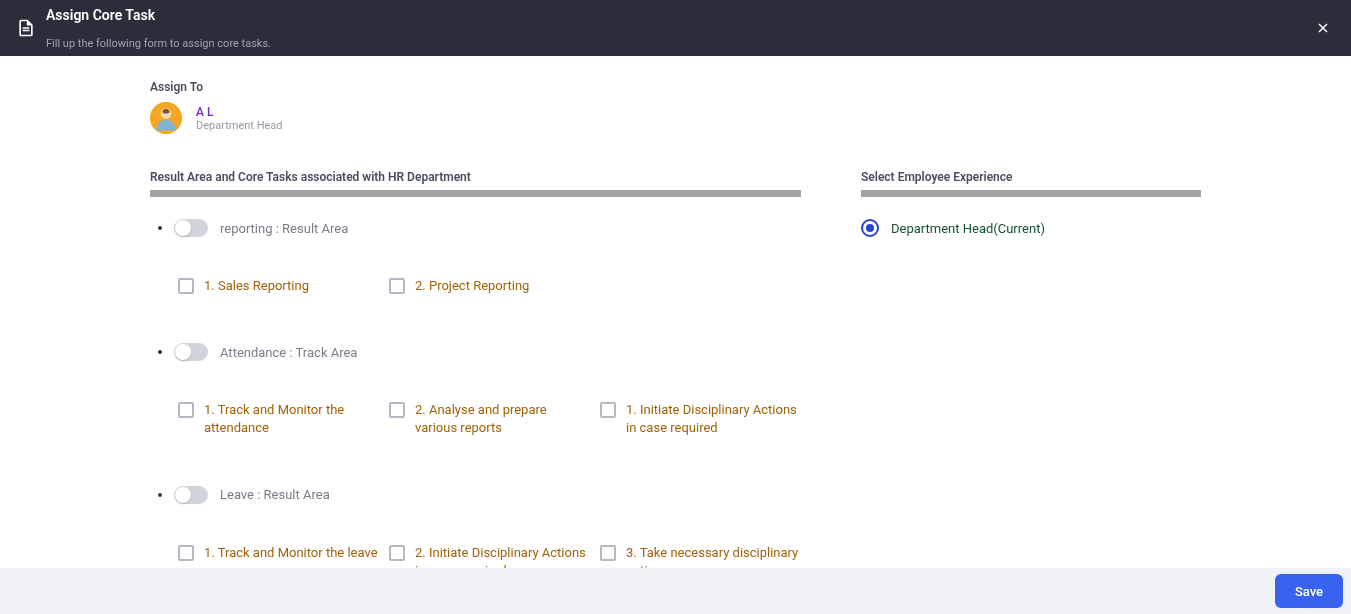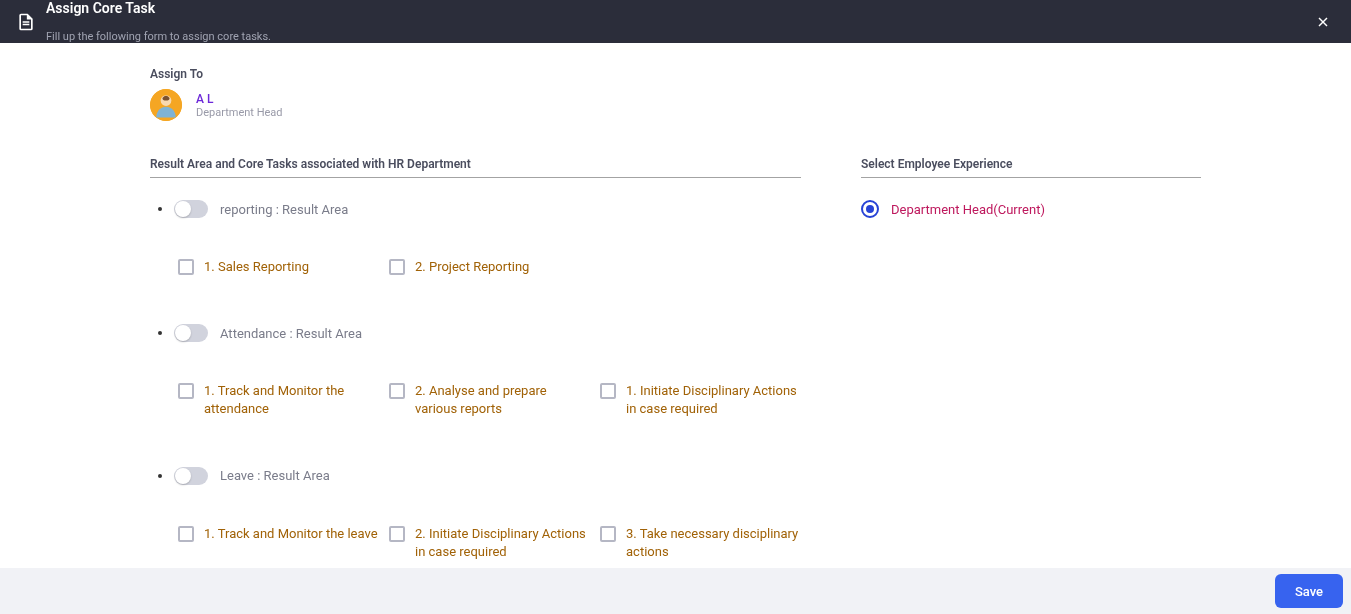--- a/index.html
+++ b/index.html
@@ -16,21 +16,21 @@
       overflow: hidden;
       position: relative;
     }
     .header {
       background: #2b2d3a;
       color: #fff;
       padding: 8px 16px;
       display: flex;
       align-items: center;
       justify-content: space-between;
-      height: 43px;
+      height: 56px;
     }
     .header-left {
       display: flex;
       align-items: center;
       gap: 10px;
     }
     .doc-icon {
       width: 20px;
       height: 20px;
       flex-shrink: 0;
@@ -105,21 +105,21 @@
       max-width: 680px;
     }
     .right-col {
       flex: 1;
       max-width: 340px;
     }
     .section-header {
       font-size: 12px;
       font-weight: 600;
       color: #4a4d5e;
-      border-bottom: 1px solid #a3a3a3;
+      border-bottom: 7px solid #a3a3a3;
       padding-bottom: 6px;
       margin-bottom: 22px;
     }
     .result-area {
       margin-bottom: 48px;
     }
     .result-area-header {
       display: flex;
       align-items: center;
       gap: 12px;
@@ -196,21 +196,21 @@
       cursor: pointer;
     }
     .radio-inner {
       width: 8px;
       height: 8px;
       background: #2743d6;
       border-radius: 50%;
     }
     .radio-label {
       font-size: 13px;
-      color: #be185d;
+      color: #14532d;
     }
     .footer {
       position: absolute;
       bottom: 0;
       left: 0;
       right: 0;
       height: 46px;
       background: #f1f2f6;
       display: flex;
       align-items: center;
@@ -294,21 +294,21 @@
           </div>
         </div>
       </div>
 
       <div class="result-area">
         <div class="result-area-header">
           <div class="bullet"></div>
           <div class="toggle">
             <div class="toggle-knob"></div>
           </div>
-          <div class="result-area-label">Attendance : Result Area</div>
+          <div class="result-area-label">Attendance : Track Area</div>
         </div>
         <div class="tasks-grid">
           <div class="task-item">
             <div class="checkbox"></div>
             <div class="task-label">1. Track and Monitor the attendance</div>
           </div>
           <div class="task-item">
             <div class="checkbox"></div>
             <div class="task-label">2. Analyse and prepare various reports</div>
           </div>

